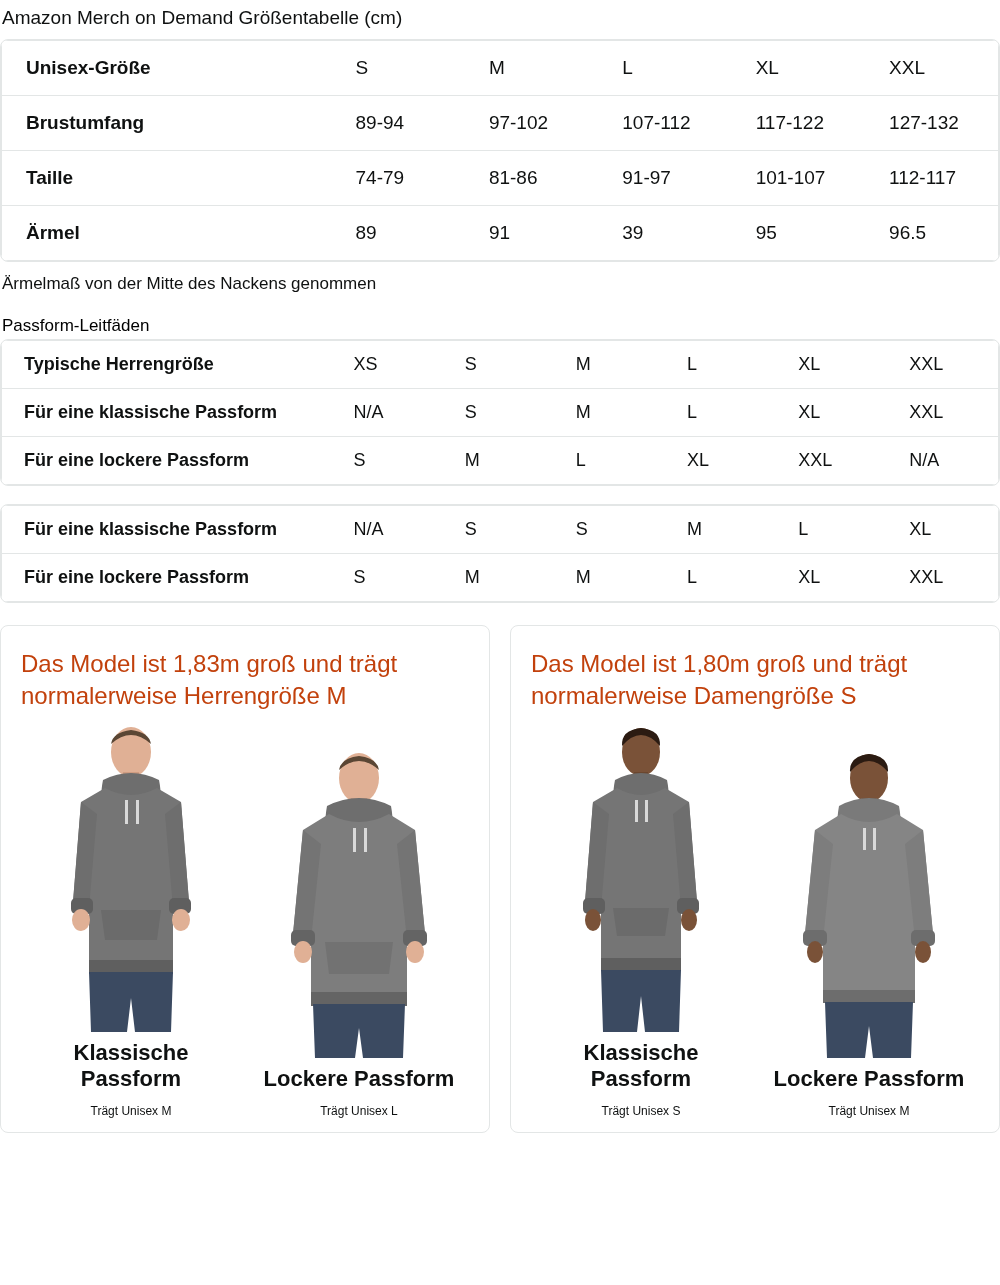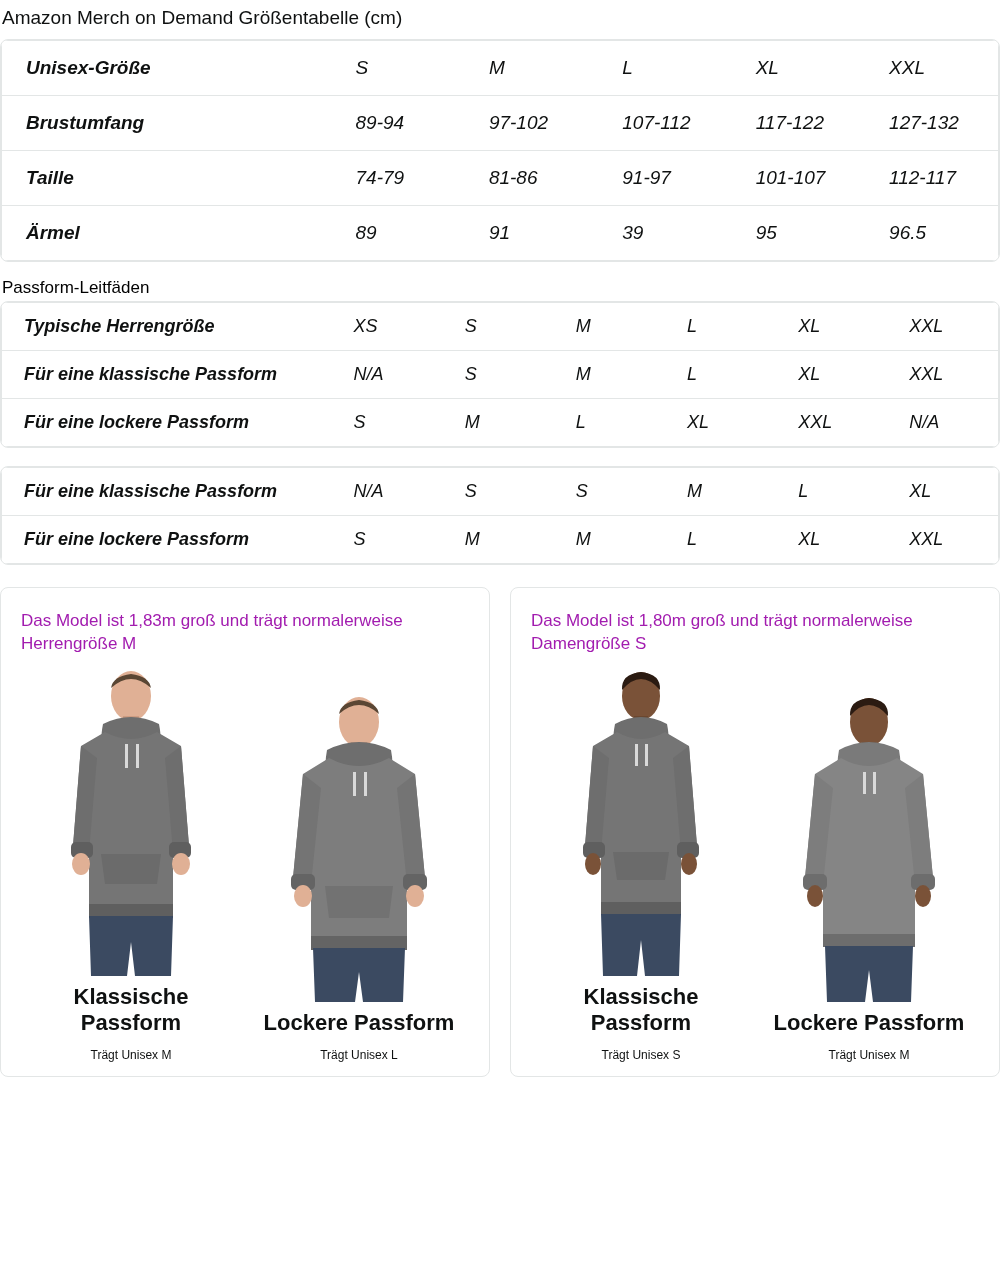--- a/index.html
+++ b/index.html
@@ -27,21 +27,20 @@
     line-height: 1.3;
   }
   
   table.size-table {
     width: 100%;
     border-collapse: collapse;
     border: 1px solid #e3e6e6;
     border-radius: 8px;
     background: #fff;
     table-layout: fixed;
-    font-style: italic;
   }
   .table-wrap {
     border: 1px solid #e3e6e6;
     border-radius: 8px;
     overflow: hidden;
     background: #fff;
   }
   table.size-table td {
     border-bottom: 1px solid #e3e6e6;
     padding: 16px 10px 16px 24px;
@@ -87,23 +86,23 @@
   }
   .card {
     flex: 1 1 0;
     border: 1px solid #e3e6e6;
     border-radius: 8px;
     background: #fff;
     padding: 22px 20px 14px 20px;
     overflow: hidden;
   }
   .card-title {
-    font-size: 17px;
+    font-size: 24px;
     line-height: 1.35;
-    color: #a21caf;
+    color: #c2410c;
     margin-bottom: 6px;
   }
   .figures {
     display: flex;
     justify-content: space-around;
     align-items: flex-end;
     gap: 8px;
     margin-top: 10px;
   }
   .figure {
@@ -163,20 +162,21 @@
           <td>89</td>
           <td>91</td>
           <td>39</td>
           <td>95</td>
           <td>96.5</td>
         </tr>
       </tbody>
     </table>
   </div>
 
+  <div class="note">Ärmelmaß von der Mitte des Nackens genommen</div>
 
   <div class="section-label">Passform-Leitfäden</div>
 
   <div class="table-wrap">
     <table class="size-table fit-table">
       <tbody>
         <tr>
           <td class="rowhead">Typische Herrengröße</td>
           <td>XS</td>
           <td>S</td>

